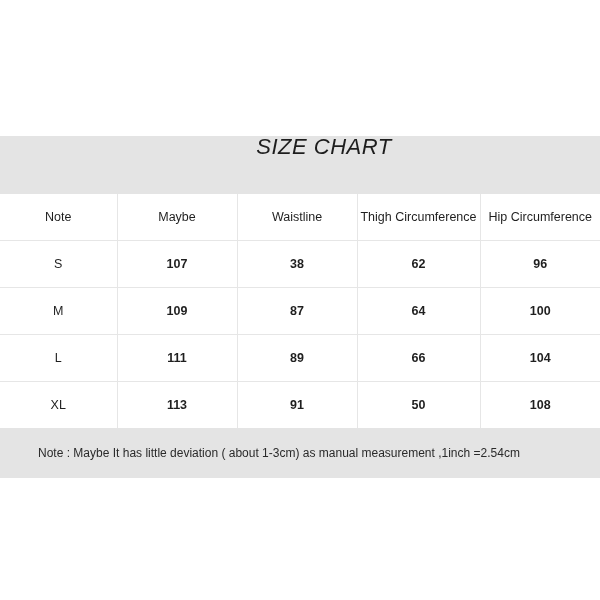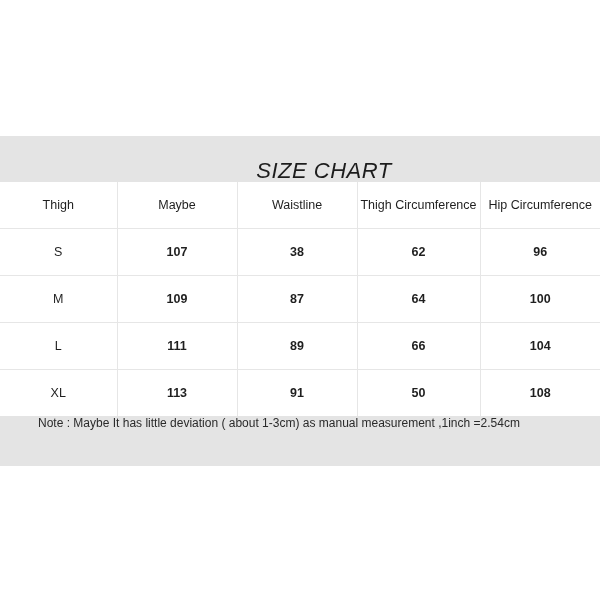--- a/index.html
+++ b/index.html
@@ -23,24 +23,24 @@
 
   
   .size-chart-block {
     position: absolute;
     left: 0;
     top: 136px;
     width: 600px;
   }
 
   .chart-title-band {
-    height: 46px;
+    height: 58px;
     background: #e4e4e4;
     display: flex;
-    align-items: flex-end;
+    align-items: flex-start;
     justify-content: center;
     padding-left: 48px;
   }
   .chart-title {
     font-size: 22px;
     font-style: italic;
     font-weight: 400;
     letter-spacing: 0.5px;
     color: #1d1d1d;
     line-height: 1;
@@ -86,21 +86,21 @@
     font-weight: 700;
   }
   .chart-table td.col-size {
     font-weight: 400;
   }
 
   .chart-note-band {
     height: 50px;
     background: #e4e4e4;
     display: flex;
-    align-items: flex-start;
+    align-items: center;
   }
   .chart-note {
     padding-left: 38px;
     font-size: 12px;
     font-weight: 400;
     color: #2a2a2a;
     line-height: 1.2;
   }
 </style>
 </head>
@@ -117,21 +117,21 @@
     <table class="chart-table">
       <colgroup>
         <col class="c-size">
         <col class="c-len">
         <col class="c-waist">
         <col class="c-thigh">
         <col class="c-hip">
       </colgroup>
       <thead>
         <tr>
-          <th>Thigh</th>
+          <th>Note</th>
           <th>Maybe</th>
           <th>Waistline</th>
           <th>Thigh Circumference</th>
           <th>Hip Circumference</th>
         </tr>
       </thead>
       <tbody>
         <tr>
           <td class="col-size">S</td>
           <td>107</td>

